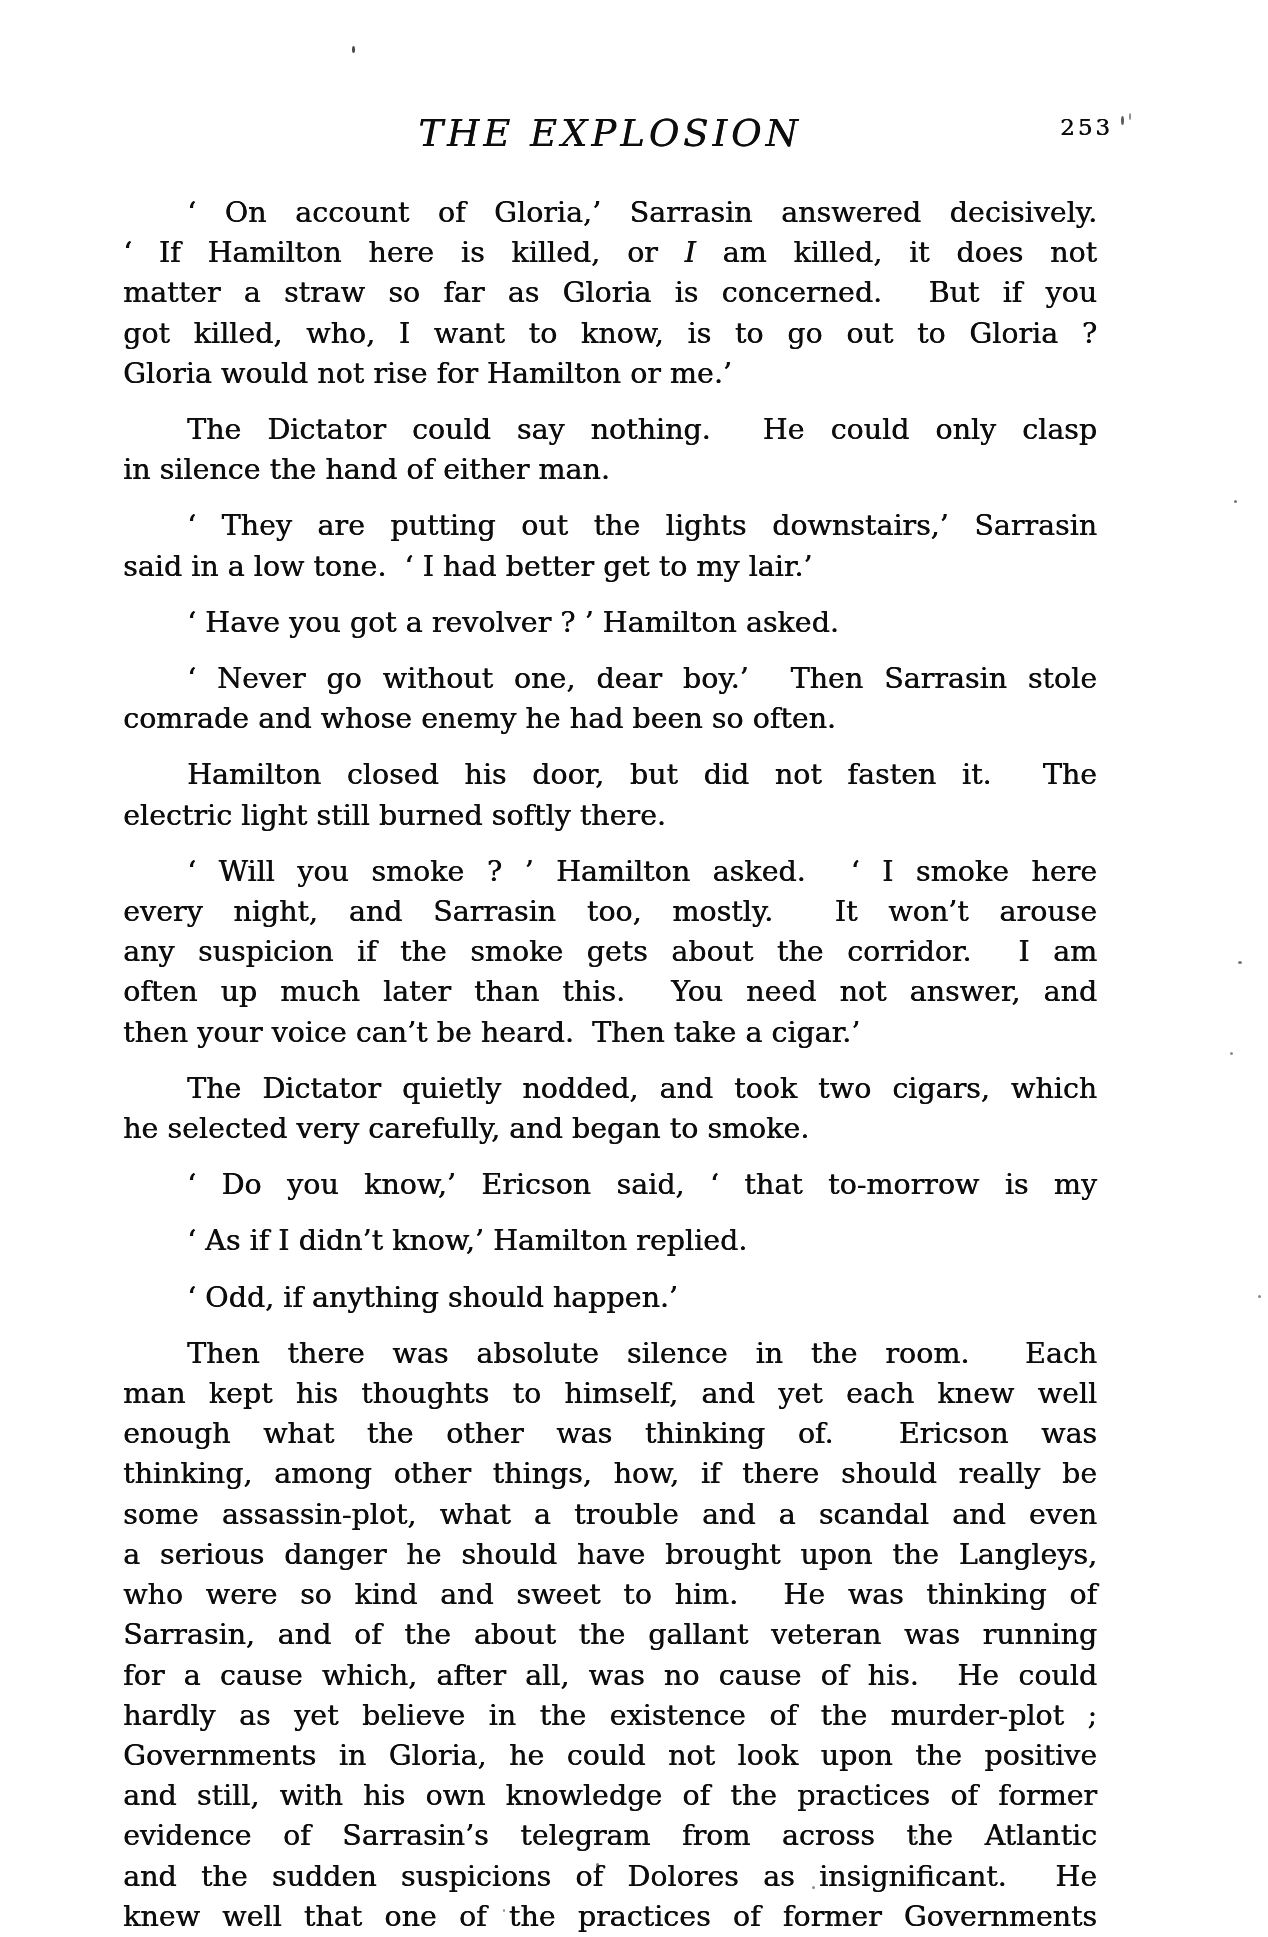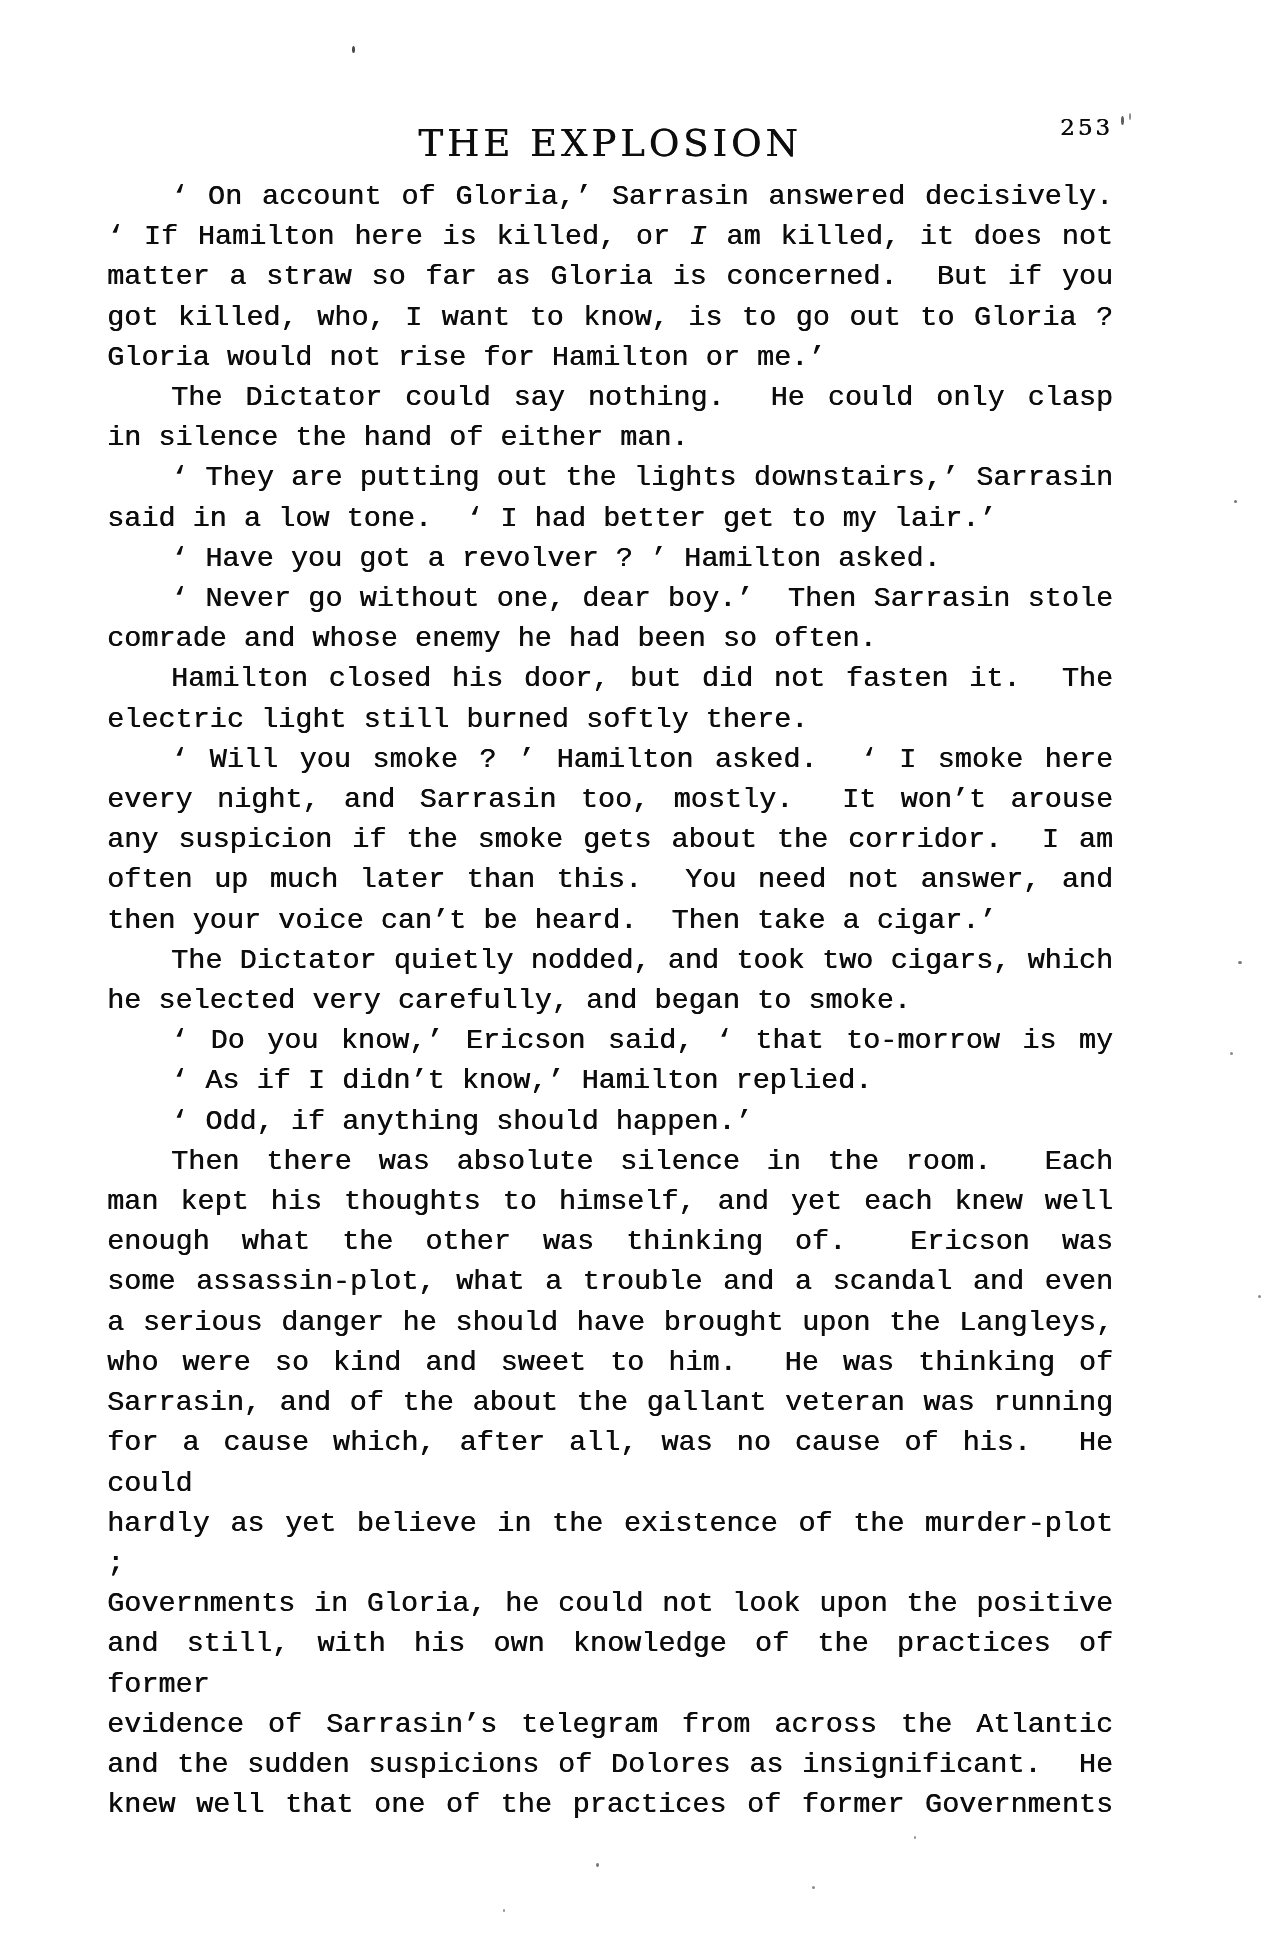--- a/index.html
+++ b/index.html
@@ -20,43 +20,43 @@
     position: absolute;
     left: 107px;
     top: 110px;
     width: 1006px;
     height: 48px;
   }
   .header-title {
     position: absolute;
     left: 50%;
     transform: translateX(-50%);
-    top: 12px;
+    top: 2px;
+    font-style: italic;
     font-size: 37px;
     letter-spacing: 4px;
     white-space: nowrap;
     text-shadow: 0.4px 0 0 currentColor;
   }
   .page-number {
     position: absolute;
     right: 0;
     top: 4px;
     font-size: 23px;
     letter-spacing: 3px;
     text-shadow: 0.4px 0 0 currentColor;
   }
   .text-block {
     position: absolute;
     left: 107px;
     top: 177px;
     width: 1006px;
   }
   .paragraph {
-    margin: 0;
-    font-family: Liberation Mono, monospace;
+    margin: 16px;
   }
   .line {
     font-size: 28.5px;
     line-height: 40.2px;
     text-align: justify;
     text-align-last: justify;
     white-space: pre-wrap;
     text-shadow: 0.45px 0 0 currentColor;
   }
   .line.indent {
@@ -126,20 +126,21 @@
       <div class="paragraph">
         <div class="line indent para-end">‘ As if I didn’t know,’ Hamilton replied.</div>
       </div>
       <div class="paragraph">
         <div class="line indent para-end">‘ Odd, if anything should happen.’</div>
       </div>
       <div class="paragraph">
         <div class="line indent">Then there was absolute silence in the room.  Each</div>
         <div class="line">man kept his thoughts to himself, and yet each knew well</div>
         <div class="line">enough what the other was thinking of.  Ericson was</div>
+        <div class="line">thinking, among other things, how, if there should really be</div>
         <div class="line">some assassin-plot, what a trouble and a scandal and even</div>
         <div class="line">a serious danger he should have brought upon the Langleys,</div>
         <div class="line">who were so kind and sweet to him.  He was thinking of</div>
         <div class="line">Sarrasin, and of the about the gallant veteran was running</div>
         <div class="line">for a cause which, after all, was no cause of his.  He could</div>
         <div class="line">hardly as yet believe in the existence of the murder-plot ;</div>
         <div class="line">Governments in Gloria, he could not look upon the positive</div>
         <div class="line">and still, with his own knowledge of the practices of former</div>
         <div class="line">evidence of Sarrasin’s telegram from across the Atlantic</div>
         <div class="line">and the sudden suspicions of Dolores as insignificant.  He</div>

